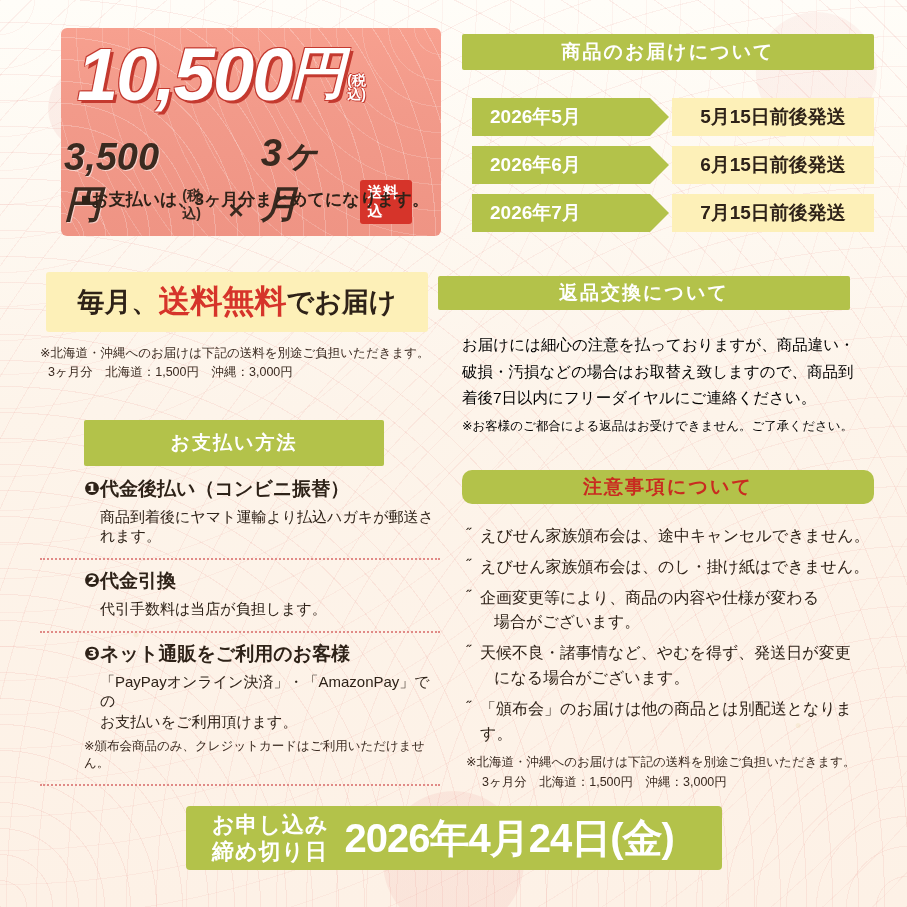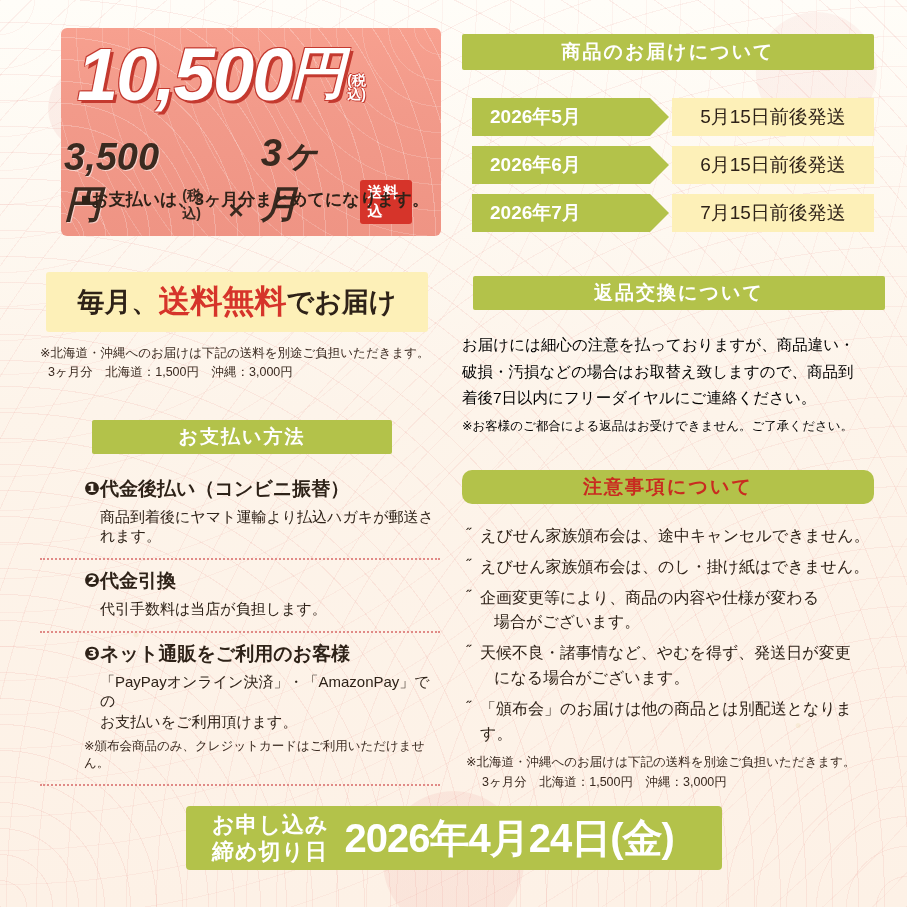--- a/index.html
+++ b/index.html
@@ -121,21 +121,21 @@
     background: #b3c24a;
     color: #ffffff;
     font-size: 19px; font-weight: 700;
     display: flex; align-items: center; justify-content: center;
     letter-spacing: 2px;
     border-radius: 2px;
   }
   .gbar.red { color: #c92b20; }
 
   
-  #pay-header { left: 92px; top: 420px; width: 300px; height: 34px; }
+  #pay-header { left: 84px; top: 420px; width: 300px; height: 46px; }
   .pay-list { position: absolute; left: 40px; top: 470px; width: 400px; }
   .pay-item { padding: 6px 0 8px 0; margin-left: 44px; }
   .pay-title { font-size: 19px; font-weight: 700; color: #2e2218; }
   .pay-desc { font-size: 15px; color: #2e2218; margin-top: 6px; padding-left: 16px; }
   .pay-desc2 { font-size: 15px; color: #2e2218; margin-top: 2px; padding-left: 16px; }
   .pay-small { font-size: 12.5px; color: #3a2a20; margin-top: 6px; }
   .dotted {
     border-bottom: 2px dotted #e08a86;
     margin: 4px 0 2px 0;
   }
@@ -153,26 +153,26 @@
     position: relative;
   }
   .deliv-month::after {
     content:""; position: absolute; right: -19px; top: 0;
     border-left: 19px solid #b3c24a;
     border-top: 19px solid transparent;
     border-bottom: 19px solid transparent;
   }
   .deliv-ship {
     flex: 1; background: #fdf0b8; color: #2e2218;
-    font-size: 19px; font-weight: 400;
+    font-size: 19px; font-weight: 700;
     display: flex; align-items: center; justify-content: center;
     margin-left: 22px;
   }
 
-  #return-header { left: 473px; top: 276px; width: 412px; height: 34px; }
+  #return-header { left: 438px; top: 276px; width: 412px; height: 34px; }
   .return-body {
     position: absolute; left: 462px; top: 332px; width: 418px;
     font-size: 15.5px; line-height: 1.72; color: #000000;
   }
   .return-note { font-size: 12.5px; line-height: 1.6; margin-top: 4px; }
 
   #caution-header { left: 462px; top: 470px; width: 412px; height: 34px; border-radius: 10px; }
   .caution-list { position: absolute; left: 466px; top: 524px; width: 418px; }
   .caution-item {
     font-size: 16px; line-height: 1.55; color: #2e2218;

